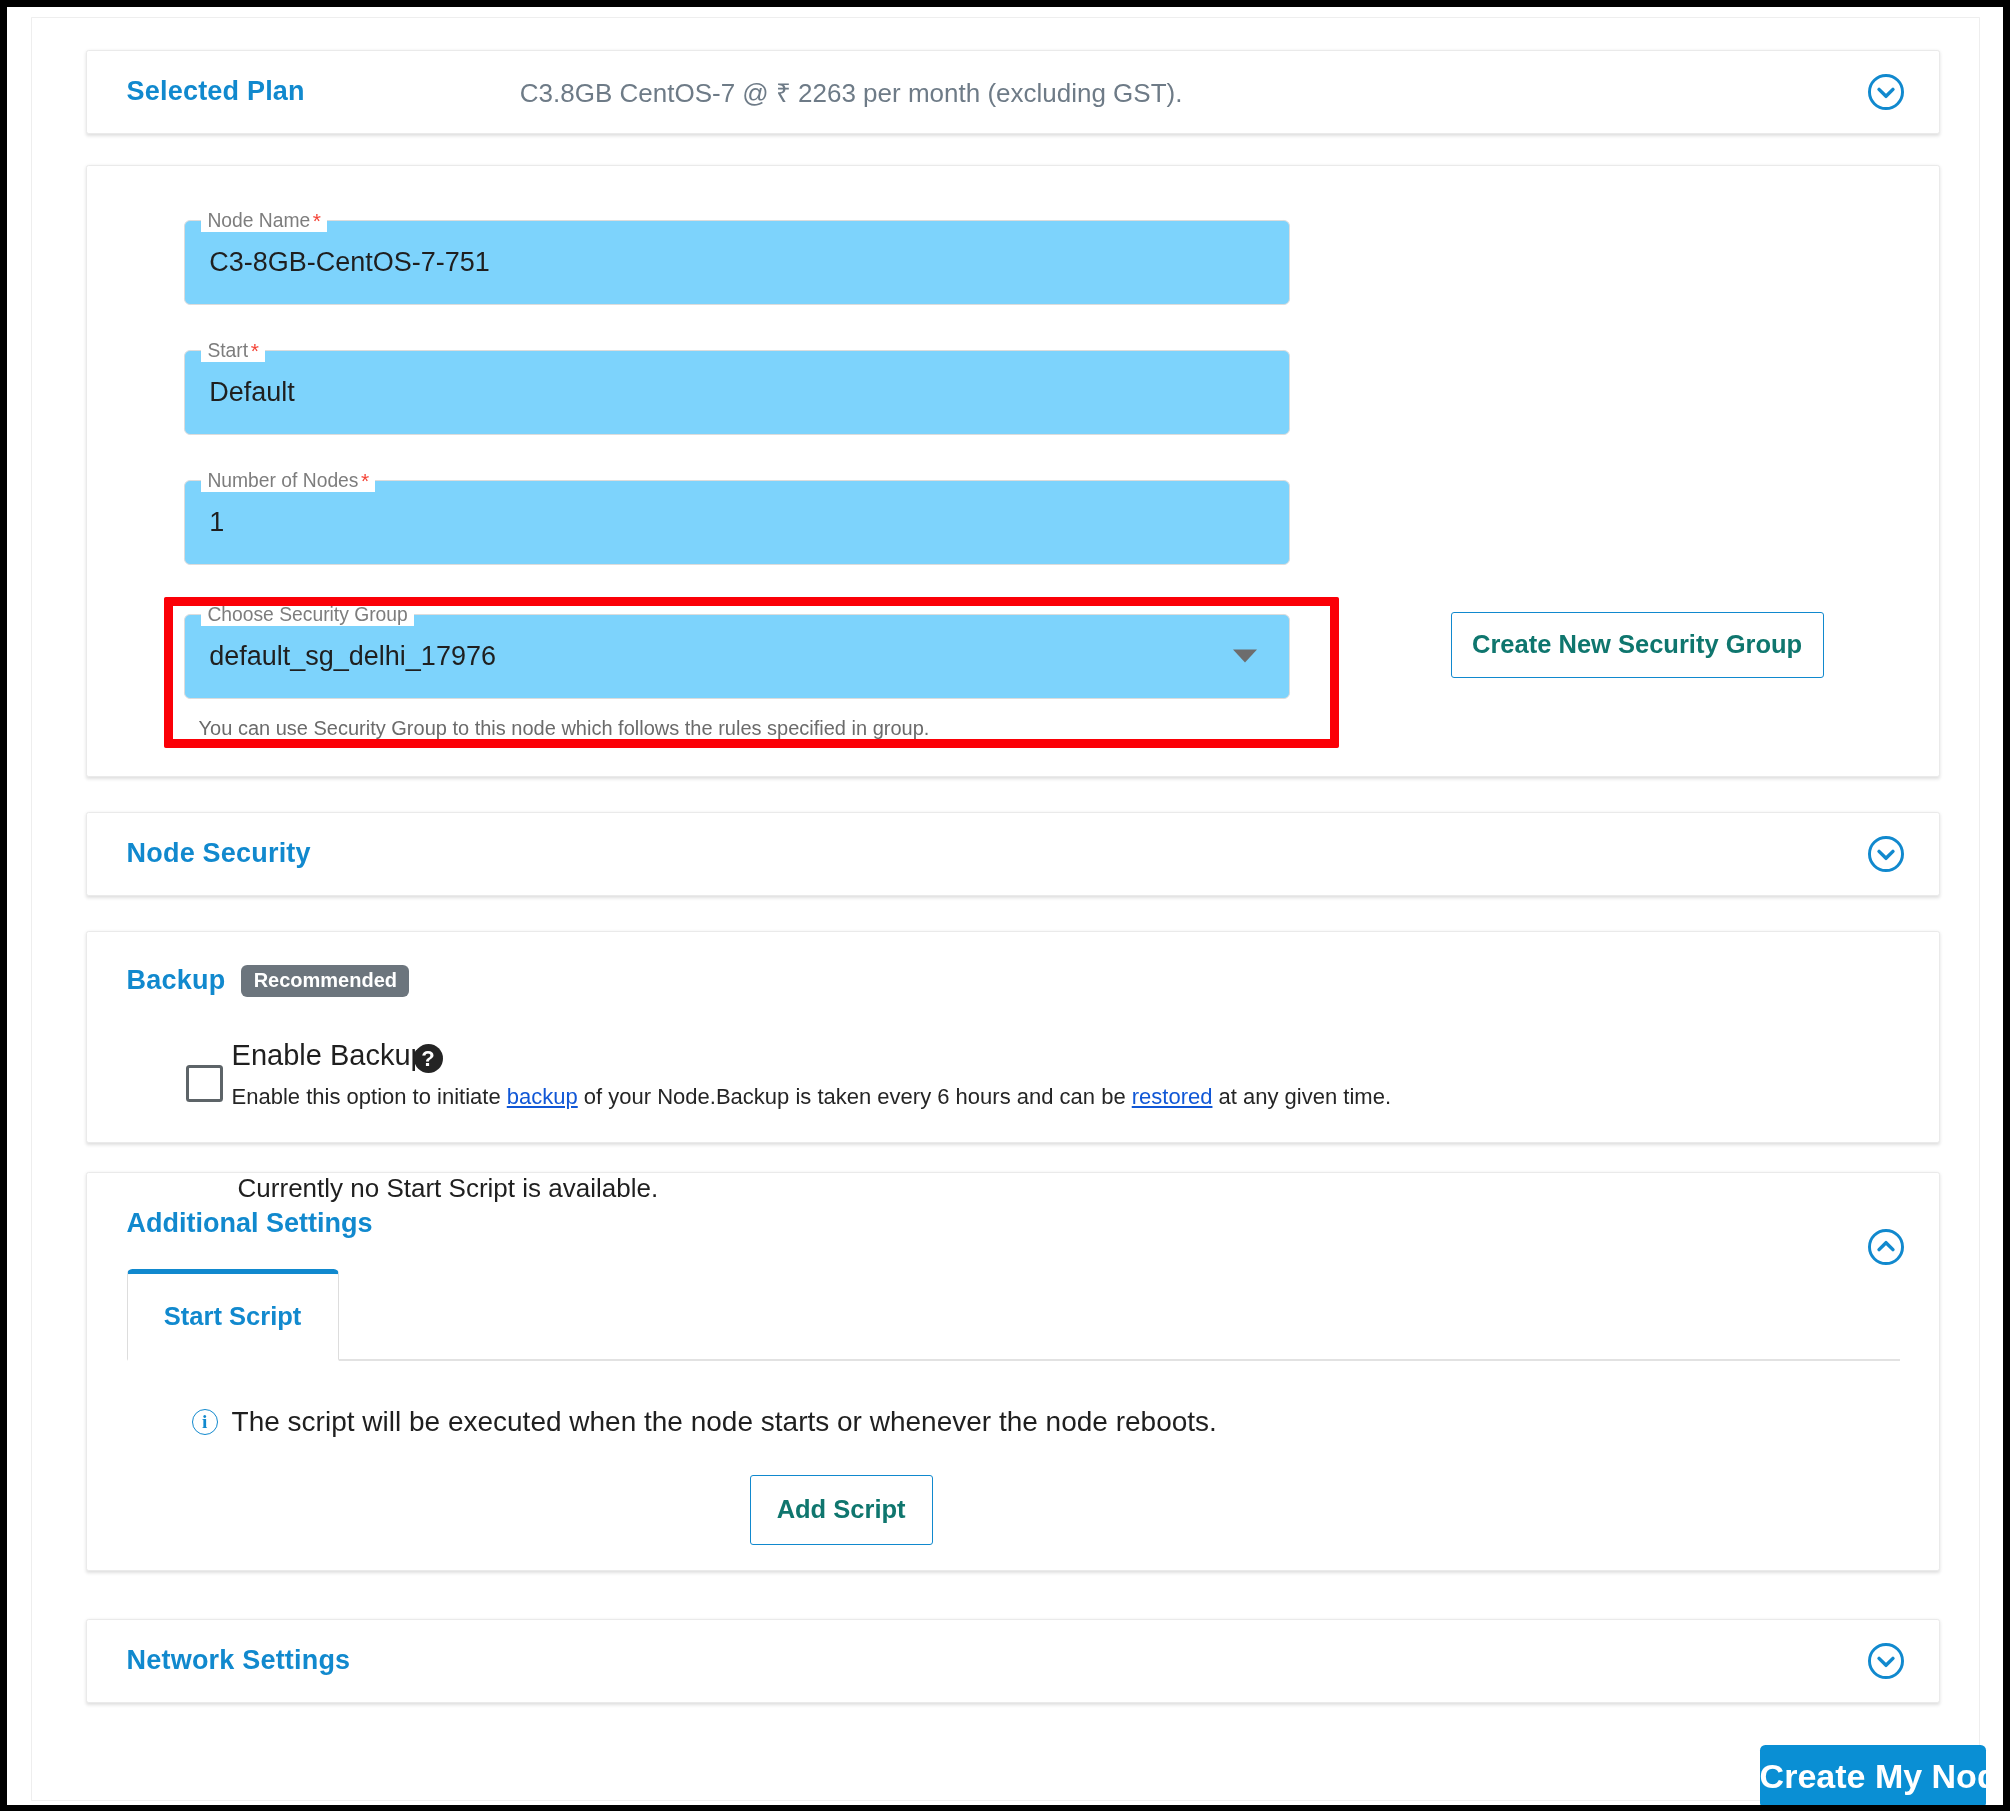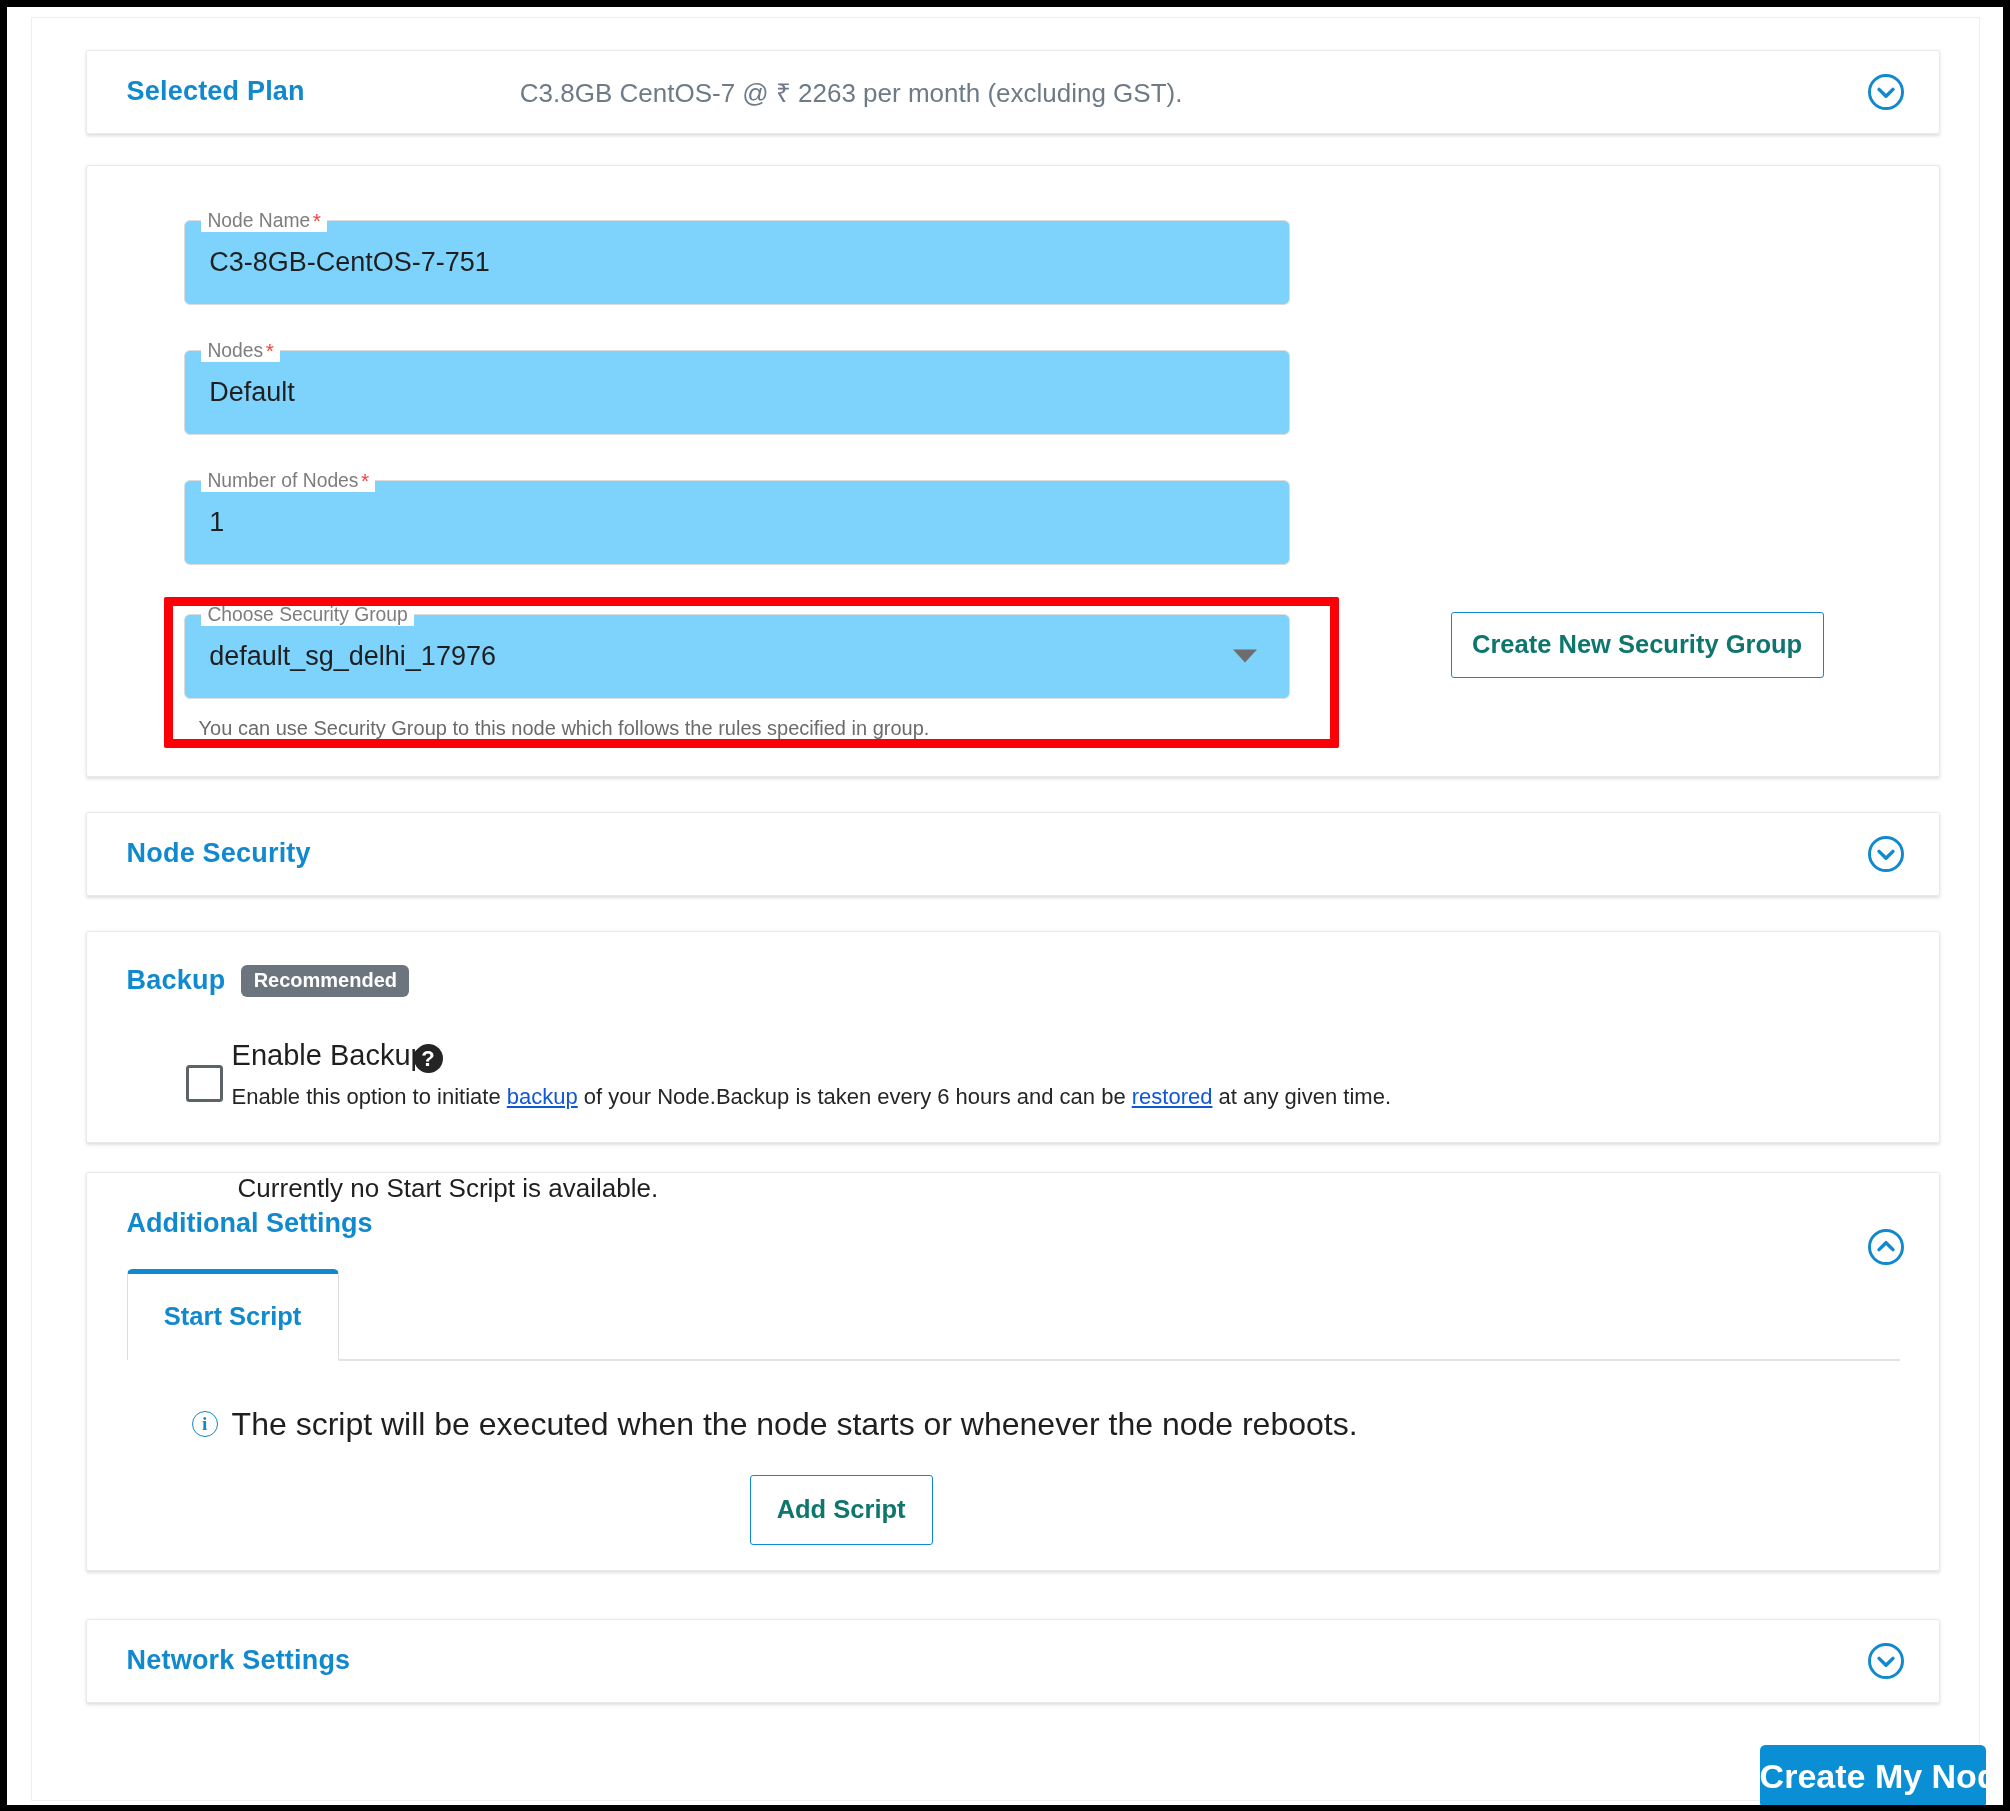--- a/index.html
+++ b/index.html
@@ -270,21 +270,21 @@
     width: 26px; height: 26px;
     border: 1.8px solid #1189ce;
     border-radius: 50%;
     color: #1189ce;
     font-size: 19.3px;
     font-weight: bold;
     line-height: 24px;
     text-align: center;
     font-family: "Liberation Serif", serif;
   }
-  .info-text { font-size: 32px; color: #1f1f1f; white-space: nowrap; }
+  .info-text { font-size: 28px; color: #1f1f1f; white-space: nowrap; }
 
   .noscript-text {
     position: absolute;
     left: 151px; top: 1488px - 1154px;
     font-size: 26px;
     color: #1f1f1f;
     white-space: nowrap;
   }
   #btn-add-script { left: 663px; top: 302px; width: 183px; height: 70px; }
 
@@ -328,21 +328,21 @@
   </div>
 
   <div class="card" id="card-form">
 
     <div class="mat-field" id="f-nodename">
       <span class="legend"><span>Node Name</span><span class="req">*</span></span>
       <span class="value">C3-8GB-CentOS-7-751</span>
     </div>
 
     <div class="mat-field" id="f-group">
-      <span class="legend"><span>Nodes</span><span class="req">*</span></span>
+      <span class="legend"><span>Start</span><span class="req">*</span></span>
       <span class="value">Default</span>
     </div>
 
     <div class="mat-field" id="f-nodes">
       <span class="legend"><span>Number of Nodes</span><span class="req">*</span></span>
       <span class="value">1</span>
     </div>
 
     <div class="mat-field" id="f-sg">
       <span class="legend">Choose Security Group</span>

